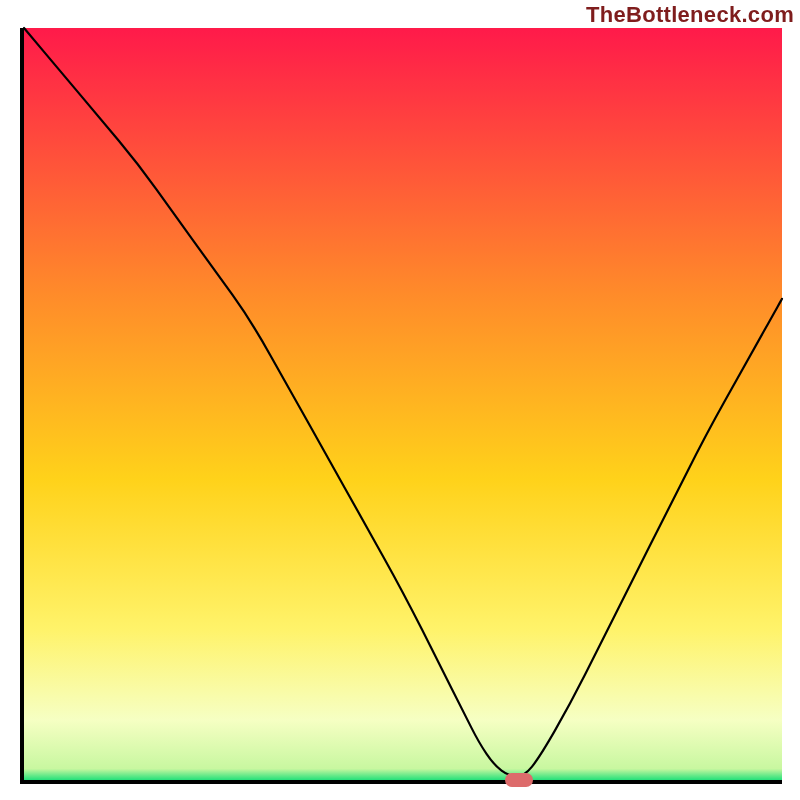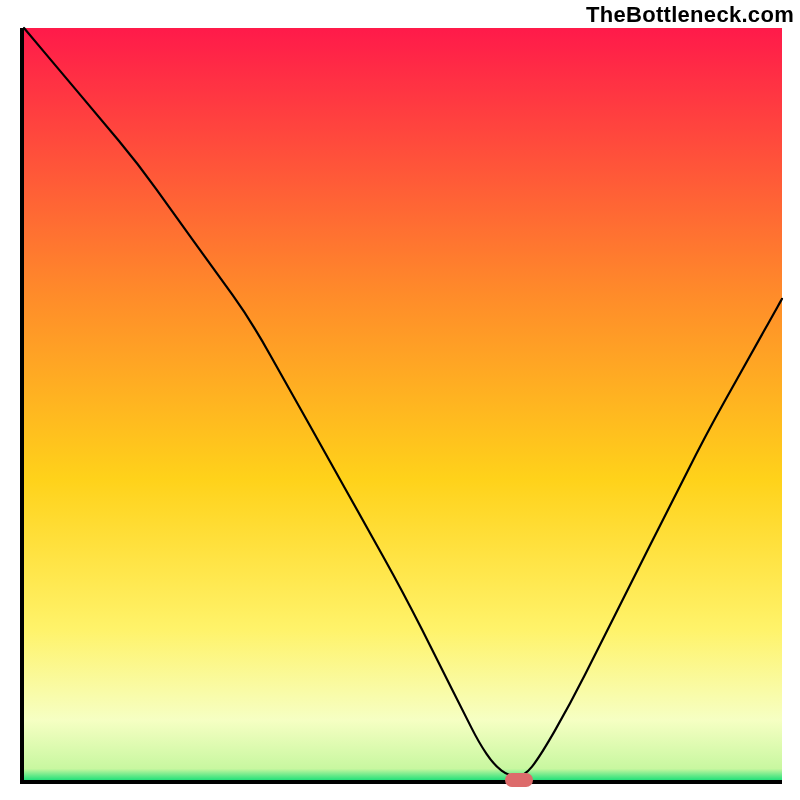--- a/index.html
+++ b/index.html
@@ -9,21 +9,21 @@
     width: 800px;
     height: 800px;
   }
   .attribution {
     position: absolute;
     top: 2px;
     right: 6px;
     font-family: Arial, Helvetica, sans-serif;
     font-size: 22px;
     font-weight: bold;
-    color: #000000;
+    color: #7f1d1d;
     letter-spacing: 0.3px;
     z-index: 10;
   }
   .plot-box {
     position: absolute;
     left: 20px;
     top: 28px;
     width: 762px;
     height: 756px;
     border: 4px solid #000;

